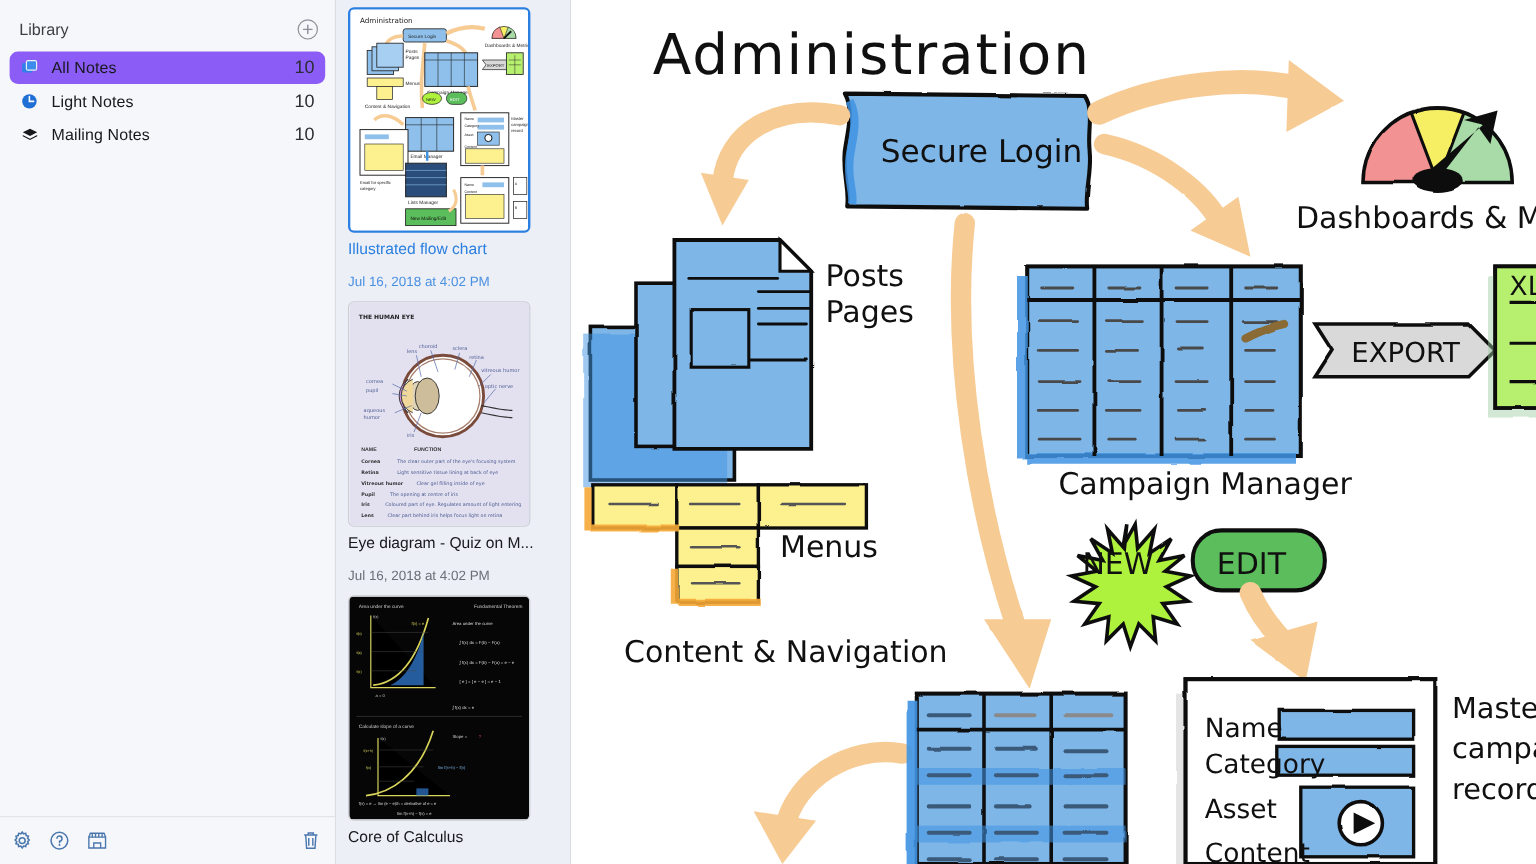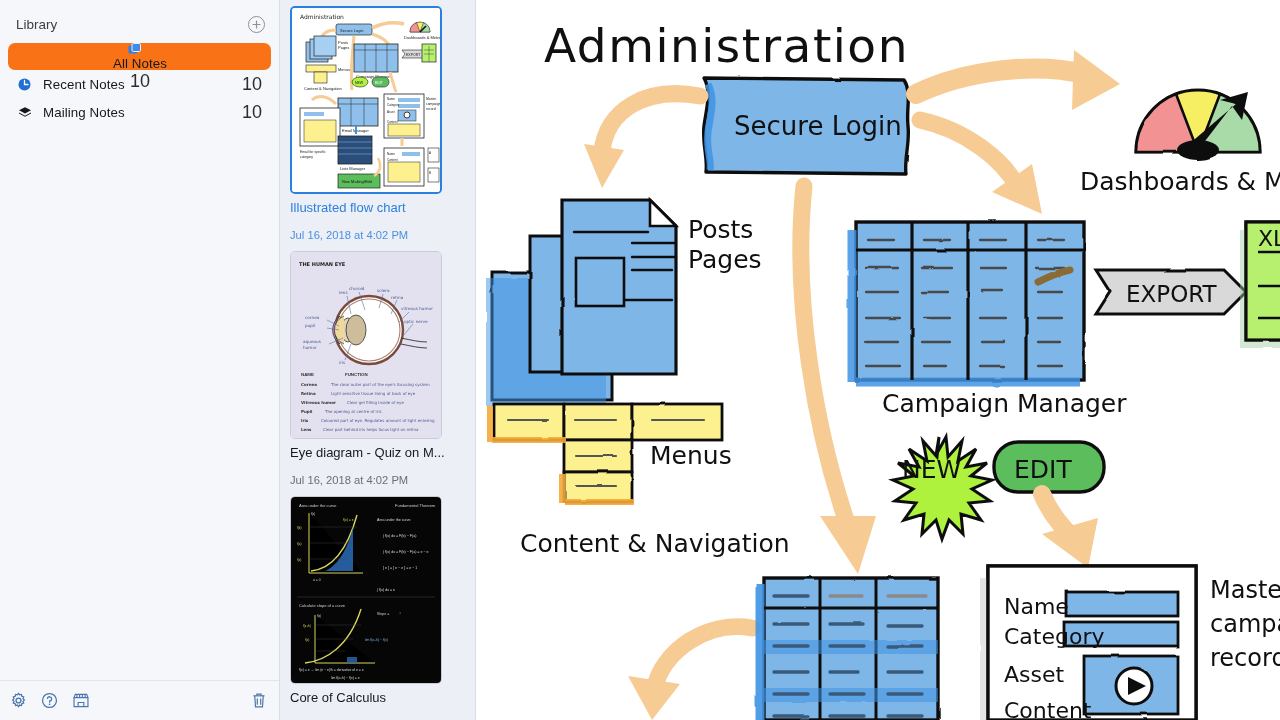--- a/index.html
+++ b/index.html
@@ -33,24 +33,24 @@
   }
   .add-btn svg { display: block; }
 
   .lib-list { padding: 0 8px; }
   .lib-row {
     display: flex; align-items: center;
     height: 27px; padding: 0 9px 0 10px;
     border-radius: 7px; cursor: pointer;
     margin-bottom: 1px;
   }
-  .lib-row.selected { background: #f97316; flex-direction: column; }
+  .lib-row.selected { background: #8b5cf6; }
   .lib-ico { width: 18px; display:flex; align-items:center; justify-content:flex-start; margin-right: 7px; }
   .lib-label { flex: 1; font-size: 13.3px; color: #16181c; letter-spacing: .1px; }
-  .lib-count { font-size: 18px; color: #2a2d33; }
+  .lib-count { font-size: 15px; color: #2a2d33; }
 
   .side-spacer { flex: 1; }
   .side-toolbar {
     height: 40px; display: flex; align-items: center;
     padding: 0 12px 0 10px; gap: 14px;
     border-top: 1px solid #e2e4ea;
     background: #f6f7fa;
   }
   .tb-ico { cursor: pointer; display:flex; align-items:center; }
   .tb-grow { flex: 1; }
@@ -116,21 +116,21 @@
         <span class="lib-count">10</span>
       </div>
 
       <div class="lib-row">
         <span class="lib-ico">
           <svg width="13" height="13" viewBox="0 0 13 13">
             <circle cx="6.5" cy="6.5" r="6" fill="#1f6fd4"></circle>
             <path d="M6.5 2.4 V6.5 H10" stroke="#ffffff" stroke-width="1.3" fill="none" stroke-linecap="round"></path>
           </svg>
         </span>
-        <span class="lib-label">Recent Notes</span>
+        <span class="lib-label">Light Notes</span>
         <span class="lib-count">10</span>
       </div>
 
 
       <div class="lib-row">
         <span class="lib-ico">
           <svg width="14" height="13" viewBox="0 0 14 13">
             <path d="M7 1.2 L13 4.3 L7 7.4 L1 4.3 Z" fill="#15181d"></path>
             <path d="M1 6.6 L7 9.7 L13 6.6 L13 7.6 L7 10.7 L1 7.6 Z" fill="#15181d"></path>
           </svg>

